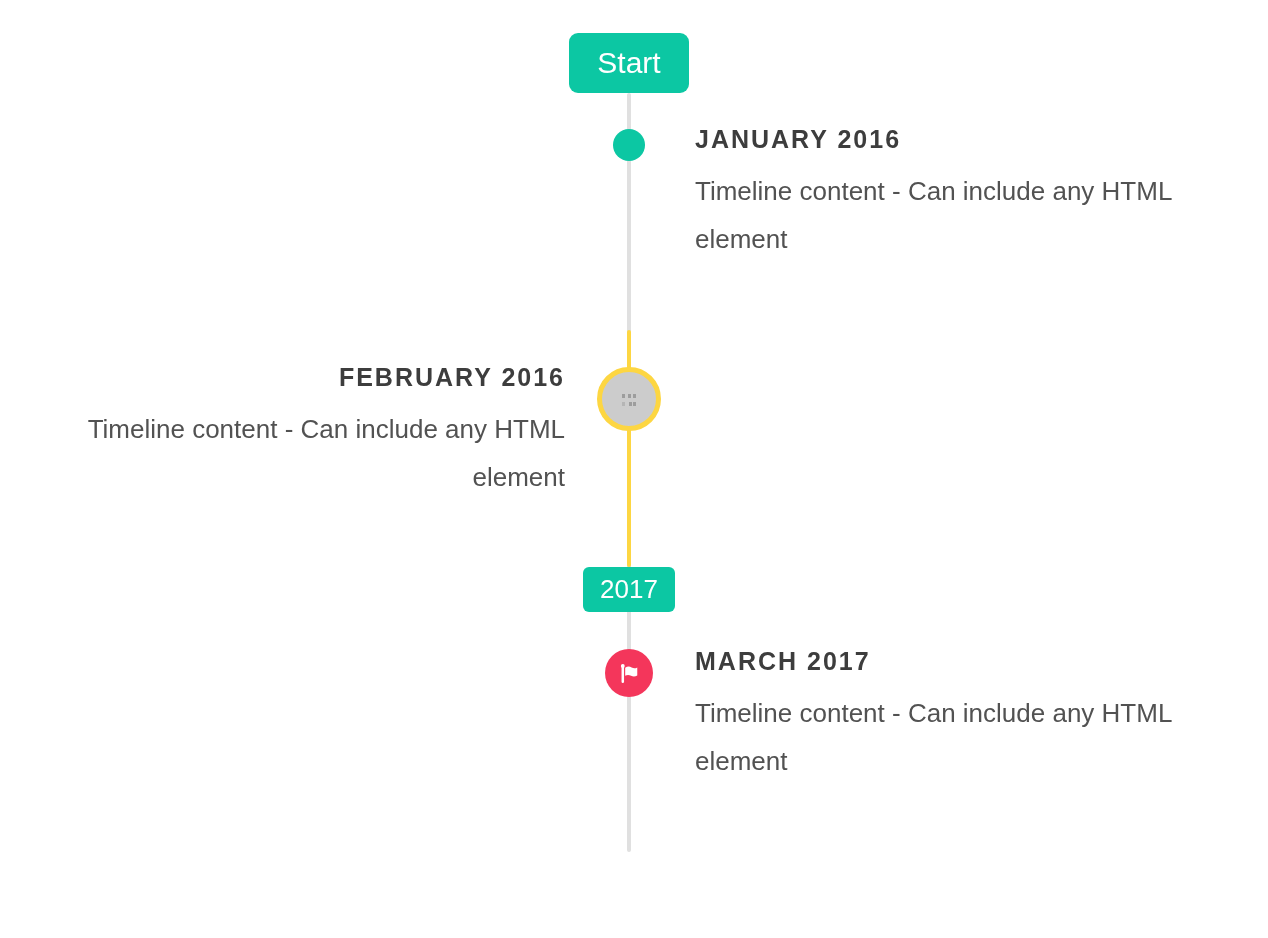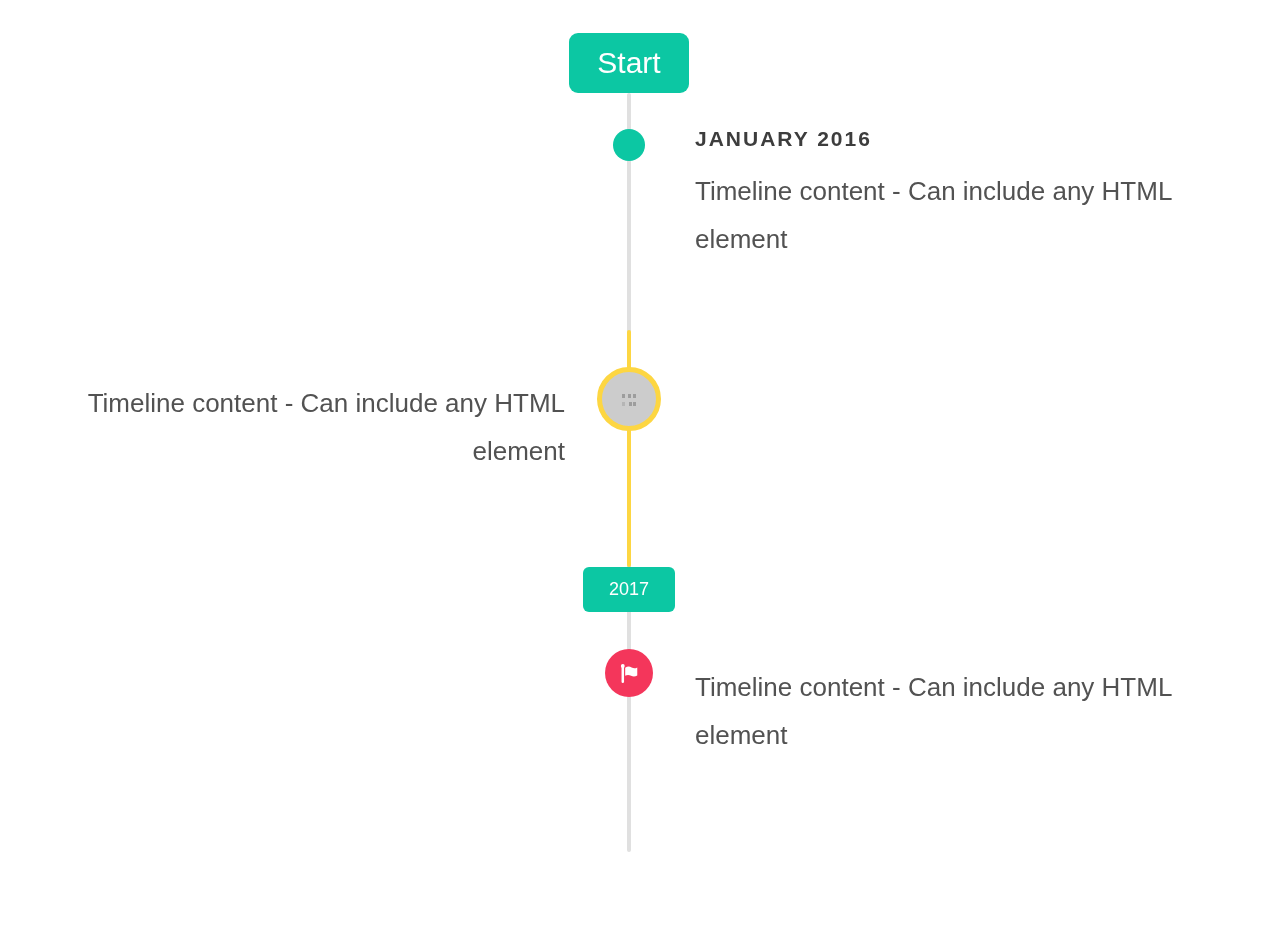--- a/index.html
+++ b/index.html
@@ -23,21 +23,21 @@
   .badge {
     position: absolute;
     display: flex;
     align-items: center;
     justify-content: center;
     background: var(--accent-teal, #0cc7a3);
     color: #ffffff;
     z-index: 4;
   }
   .badge.start { left: 569px; top: 33px;  width: 120px; height: 60px; border-radius: 9px; font-size: 30px; }
-  .badge.year  { left: 583px; top: 567px; width: 92px;  height: 45px; border-radius: 6px; font-size: 18px; }
+  .badge.year  { left: 583px; top: 567px; width: 92px;  height: 45px; border-radius: 6px; font-size: 26px; }
   .badge.end   { left: 577px; top: 850px; width: 106px; height: 60px; border-radius: 9px; font-size: 30px; }
 
   .marker { position: absolute; z-index: 3; display: flex; align-items: center; justify-content: center; }
   .marker.dot {
     left: 613px; top: 129px; width: 32px; height: 32px;
     border-radius: 50%; background: var(--accent-teal, #0cc7a3);
   }
   .marker.photo {
     left: 597px; top: 367px; width: 64px; height: 64px;
     border-radius: 50%;
@@ -57,21 +57,21 @@
     position: absolute; left: 1px; top: 1px;
     width: 3px; height: 4px; background: #9d9d9d;
     box-shadow: 6px 0 0 #9d9d9d, 11px 0 0 #9d9d9d,
                 0 8px 0 #b5b5b5, 7px 8px 0 #9d9d9d, 11px 8px 0 #9d9d9d;
   }
 
   .entry { position: absolute; width: 530px; z-index: 2; }
   .entry.right-side { left: 695px; text-align: left; }
   .entry.left-side  { left: 35px;  text-align: right; }
   .entry .date {
-    font-size: 21px;
+    font-size: 25px;
     font-weight: 700;
     letter-spacing: 2px;
     color: #3d3d3d;
     line-height: 26px;
   }
   .entry .content {
     margin-top: 15px;
     font-size: 26px;
     color: #525252;
     line-height: 48px;
@@ -95,32 +95,34 @@
   <div class="marker dot"></div>
   <div class="entry right-side e-jan">
     <div class="date">JANUARY 2016</div>
     <div class="content">Timeline content - Can include any HTML element</div>
   </div>
 
   <div class="marker photo">
     <span class="broken-glyph"></span>
   </div>
   <div class="entry left-side e-feb">
+    <div class="date">FEBRUARY 2016</div>
     <div class="content">Timeline content - Can include any HTML element</div>
   </div>
 
   <div class="badge year">
     <span>2017</span>
   </div>
 
   <div class="marker flag">
     <svg class="flag-svg" width="23" height="23" viewBox="0 0 24 24">
       <path d="M5 2.8c.72 0 1.3.58 1.3 1.3v16.6a1.3 1.3 0 0 1-2.6 0V4.1c0-.72.58-1.3 1.3-1.3z"></path>
       <circle cx="5" cy="4.1" r="2" fill="#ffffff"></circle>
       <path d="M7.5 6.1c2.3-1.7 4.5-1.7 6.7-.4 2 1.1 3.9 1.2 5.9 0v8.4c-2.3 1.4-4.4 1.4-6.5.3-2-1.1-4.1-1.2-6.1 0z"></path>
     </svg>
   </div>
   <div class="entry right-side e-mar">
+    <div class="date">MARCH 2017</div>
     <div class="content">Timeline content - Can include any HTML element</div>
   </div>
 
 
 </div>
 
 </body></html>

